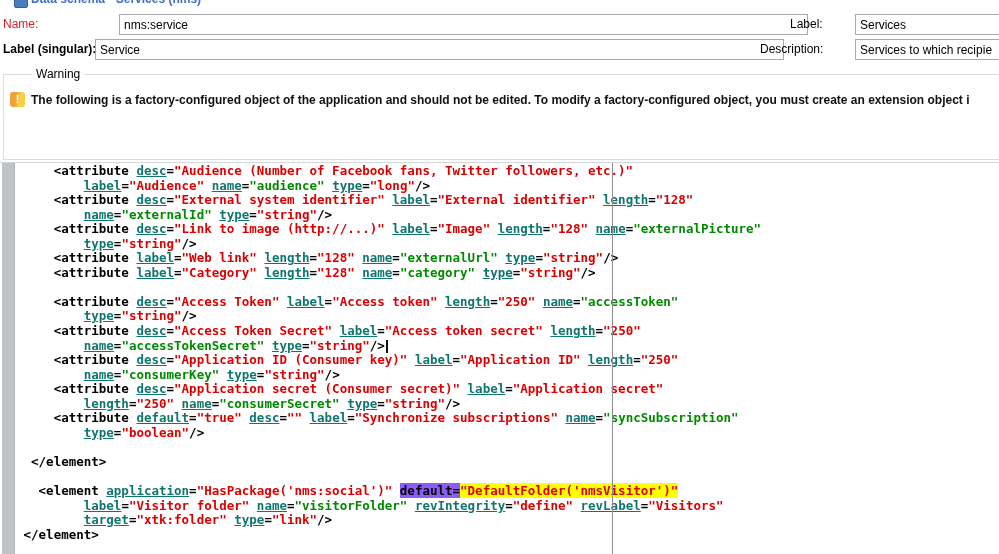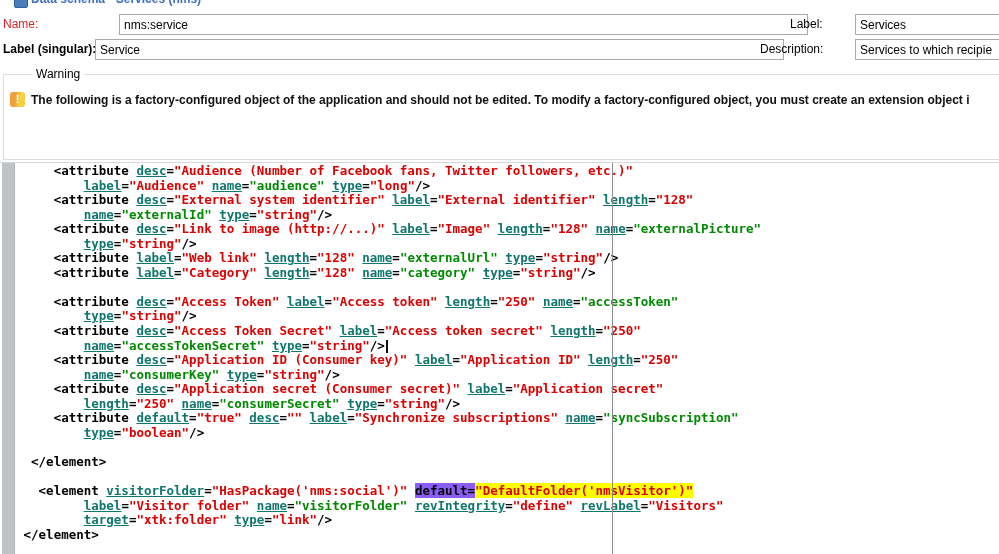--- a/index.html
+++ b/index.html
@@ -87,21 +87,21 @@
         <div class="code-line"><span class="c-p">         </span><span class="c-a">name</span><span class="c-p">=</span><span class="c-n">"accessTokenSecret"</span><span class="c-p"> </span><span class="c-a">type</span><span class="c-p">=</span><span class="c-v">"string"</span><span class="c-p">/&gt;</span><span class="c-cr"></span></div>
         <div class="code-line"><span class="c-p">     &lt;attribute </span><span class="c-a">desc</span><span class="c-p">=</span><span class="c-v">"Application ID (Consumer key)"</span><span class="c-p"> </span><span class="c-a">label</span><span class="c-p">=</span><span class="c-v">"Application ID"</span><span class="c-p"> </span><span class="c-a">length</span><span class="c-p">=</span><span class="c-v">"250"</span></div>
         <div class="code-line"><span class="c-p">         </span><span class="c-a">name</span><span class="c-p">=</span><span class="c-n">"consumerKey"</span><span class="c-p"> </span><span class="c-a">type</span><span class="c-p">=</span><span class="c-v">"string"</span><span class="c-p">/&gt;</span></div>
         <div class="code-line"><span class="c-p">     &lt;attribute </span><span class="c-a">desc</span><span class="c-p">=</span><span class="c-v">"Application secret (Consumer secret)"</span><span class="c-p"> </span><span class="c-a">label</span><span class="c-p">=</span><span class="c-v">"Application secret"</span></div>
         <div class="code-line"><span class="c-p">         </span><span class="c-a">length</span><span class="c-p">=</span><span class="c-v">"250"</span><span class="c-p"> </span><span class="c-a">name</span><span class="c-p">=</span><span class="c-n">"consumerSecret"</span><span class="c-p"> </span><span class="c-a">type</span><span class="c-p">=</span><span class="c-v">"string"</span><span class="c-p">/&gt;</span></div>
         <div class="code-line"><span class="c-p">     &lt;attribute </span><span class="c-a">default</span><span class="c-p">=</span><span class="c-v">"true"</span><span class="c-p"> </span><span class="c-a">desc</span><span class="c-p">=</span><span class="c-v">""</span><span class="c-p"> </span><span class="c-a">label</span><span class="c-p">=</span><span class="c-v">"Synchronize subscriptions"</span><span class="c-p"> </span><span class="c-a">name</span><span class="c-p">=</span><span class="c-n">"syncSubscription"</span></div>
         <div class="code-line"><span class="c-p">         </span><span class="c-a">type</span><span class="c-p">=</span><span class="c-v">"boolean"</span><span class="c-p">/&gt;</span></div>
         <div class="code-line">&nbsp;</div>
         <div class="code-line"><span class="c-p">  &lt;/element&gt;</span></div>
         <div class="code-line">&nbsp;</div>
-        <div class="code-line"><span class="c-p">   &lt;element </span><span class="c-a">visitorFolder</span><span class="c-p">=</span><span class="c-v">"HasPackage('nms:social')"</span><span class="c-p"> </span><span class="c-hp">default=</span><span class="c-hv">"DefaultFolder('nmsVisitor')"</span></div>
+        <div class="code-line"><span class="c-p">   &lt;element </span><span class="c-a">application</span><span class="c-p">=</span><span class="c-v">"HasPackage('nms:social')"</span><span class="c-p"> </span><span class="c-hp">default=</span><span class="c-hv">"DefaultFolder('nmsVisitor')"</span></div>
         <div class="code-line"><span class="c-p">         </span><span class="c-a">label</span><span class="c-p">=</span><span class="c-v">"Visitor folder"</span><span class="c-p"> </span><span class="c-a">name</span><span class="c-p">=</span><span class="c-n">"visitorFolder"</span><span class="c-p"> </span><span class="c-a">revIntegrity</span><span class="c-p">=</span><span class="c-v">"define"</span><span class="c-p"> </span><span class="c-a">revLabel</span><span class="c-p">=</span><span class="c-v">"Visitors"</span></div>
         <div class="code-line"><span class="c-p">         </span><span class="c-a">target</span><span class="c-p">=</span><span class="c-v">"xtk:folder"</span><span class="c-p"> </span><span class="c-a">type</span><span class="c-p">=</span><span class="c-v">"link"</span><span class="c-p">/&gt;</span></div>
         <div class="code-line"><span class="c-p"> &lt;/element&gt;</span></div>
       </div>
   </div>
   <div class="guide"></div>
 
 </div>
 
 </body></html>

